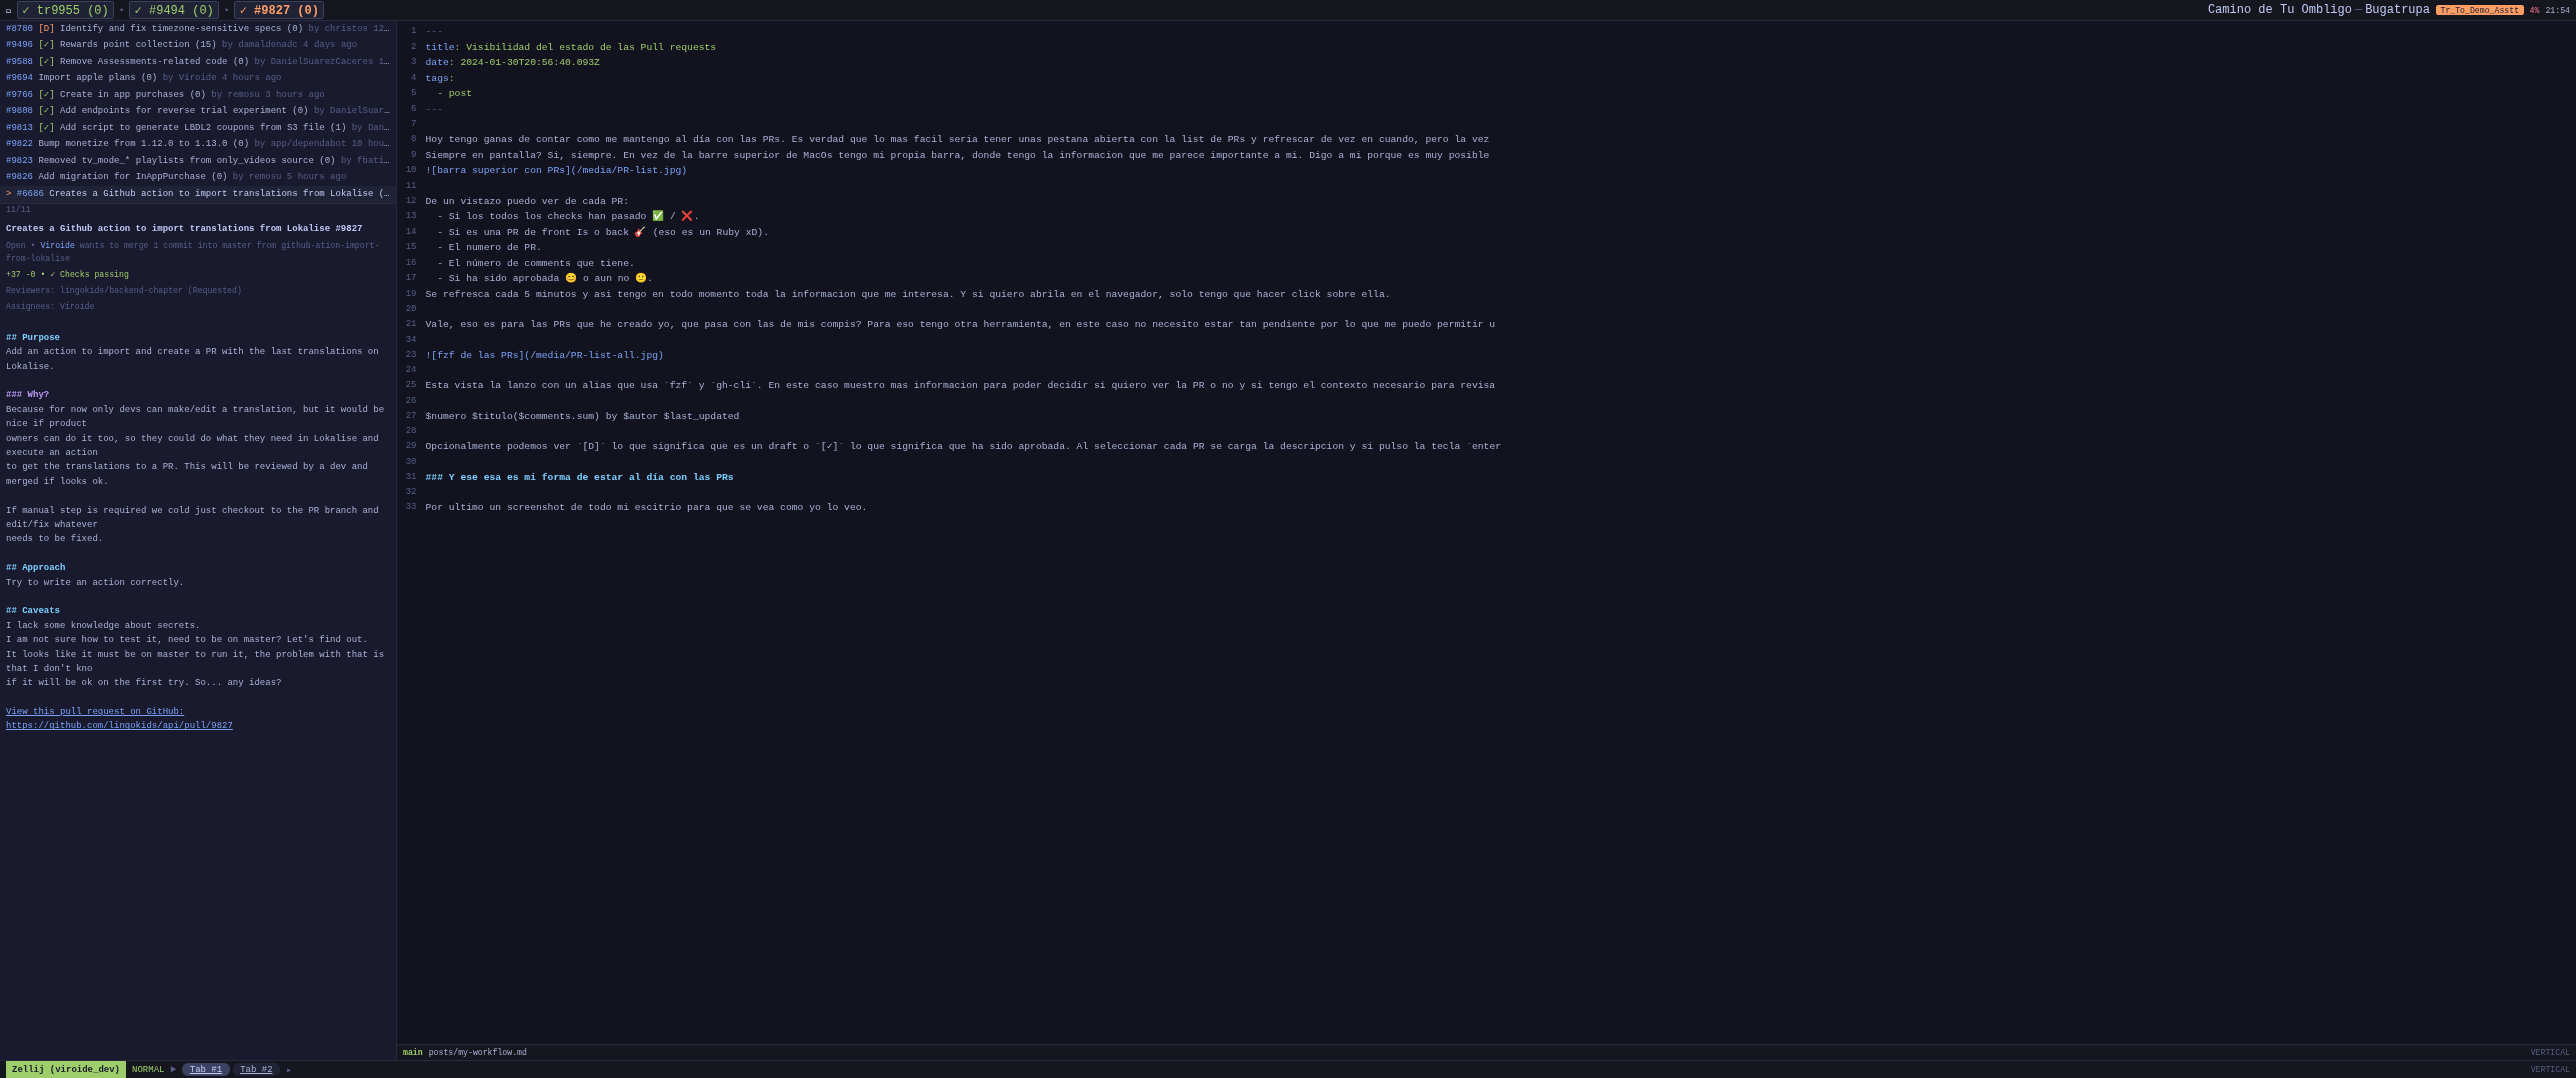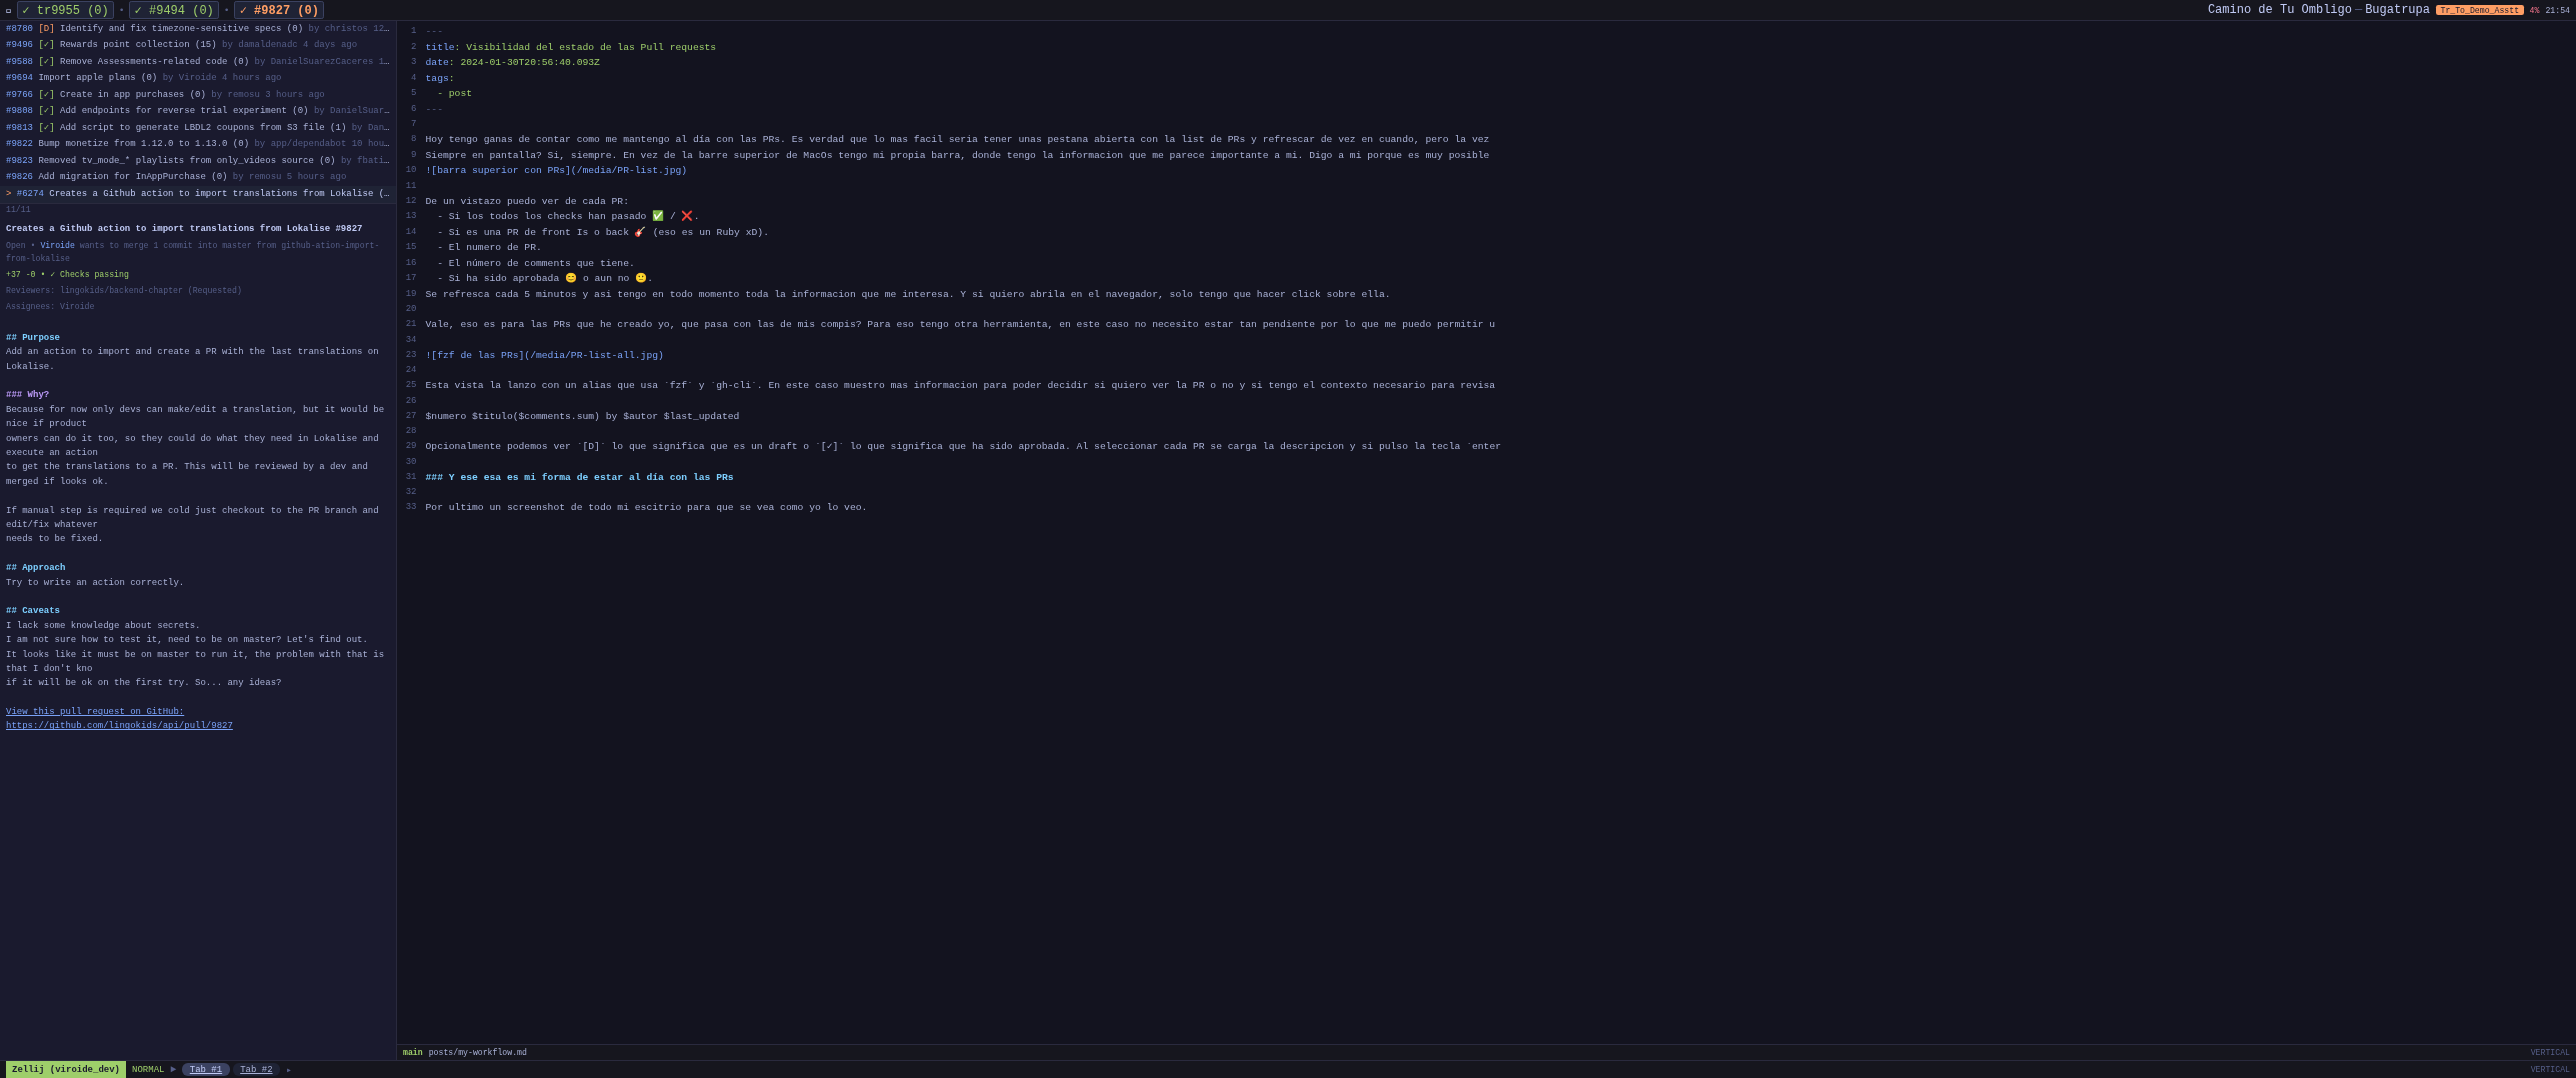--- a/index.html
+++ b/index.html
@@ -333,21 +333,21 @@
     <div class="pr-item"><span style="color:transparent;">  </span><span class="pr-num">#8780</span> <span style="color:#ff9e64;">[D] </span><span>Identify and fix timezone-sensitive specs (0)</span> <span style="color:#565f89;">by christos 12 days ago</span></div>
         <div class="pr-item"><span style="color:transparent;">  </span><span class="pr-num">#9496</span> <span style="color:#9ece6a;">[✓] </span><span>Rewards point collection (15)</span> <span style="color:#565f89;">by damaldenadc 4 days ago</span></div>
         <div class="pr-item"><span style="color:transparent;">  </span><span class="pr-num">#9588</span> <span style="color:#9ece6a;">[✓] </span><span>Remove Assessments-related code (0)</span> <span style="color:#565f89;">by DanielSuarezCaceres 1 month ago</span></div>
         <div class="pr-item"><span style="color:transparent;">  </span><span class="pr-num">#9694</span> <span>Import apple plans (0)</span> <span style="color:#565f89;">by Viroide 4 hours ago</span></div>
         <div class="pr-item"><span style="color:transparent;">  </span><span class="pr-num">#9766</span> <span style="color:#9ece6a;">[✓] </span><span>Create in app purchases (0)</span> <span style="color:#565f89;">by remosu 3 hours ago</span></div>
         <div class="pr-item"><span style="color:transparent;">  </span><span class="pr-num">#9808</span> <span style="color:#9ece6a;">[✓] </span><span>Add endpoints for reverse trial experiment (0)</span> <span style="color:#565f89;">by DanielSuarezCaceres 3 ho...</span></div>
         <div class="pr-item"><span style="color:transparent;">  </span><span class="pr-num">#9813</span> <span style="color:#9ece6a;">[✓] </span><span>Add script to generate LBDL2 coupons from S3 file (1)</span> <span style="color:#565f89;">by DanielSuarezCacere...</span></div>
         <div class="pr-item"><span style="color:transparent;">  </span><span class="pr-num">#9822</span> <span>Bump monetize from 1.12.0 to 1.13.0 (0)</span> <span style="color:#565f89;">by app/dependabot 10 hours ago</span></div>
         <div class="pr-item"><span style="color:transparent;">  </span><span class="pr-num">#9823</span> <span>Removed tv_mode_* playlists from only_videos source (0)</span> <span style="color:#565f89;">by fbatista 4 hours ago</span></div>
         <div class="pr-item"><span style="color:transparent;">  </span><span class="pr-num">#9826</span> <span>Add migration for InAppPurchase (0)</span> <span style="color:#565f89;">by remosu 5 hours ago</span></div>
-        <div class="pr-item selected"><span style="color:#ff9e64;">&gt; </span><span class="pr-num">#6274</span> <span>Creates a Github action to import translations from Lokalise (0)</span> </div>
+        <div class="pr-item selected"><span style="color:#ff9e64;">&gt; </span><span class="pr-num">#6686</span> <span>Creates a Github action to import translations from Lokalise (0)</span> </div>
       </div>
 
     <div class="pr-counter">11/11</div>
 
     <div id="pr-detail"><div class="pr-title">Creates a Github action to import translations from Lokalise #9827</div><div class="pr-meta">Open • <span>Viroide</span> wants to merge 1 commit into master from github-ation-import-from-lokalise</div><div class="pr-meta" style="color:#9ece6a;">+37 -0 • ✓ Checks passing</div><div class="pr-meta">Reviewers: lingokids/backend-chapter (Requested)</div><div class="pr-meta">Assignees: Viroide</div><br><div class="pr-section-heading">## Purpose</div><div>Add an action to import and create a PR with the last translations on Lokalise.</div><br><div class="pr-subheading">### Why?</div><div>Because for now only devs can make/edit a translation, but it would be nice if product</div><div>owners can do it too, so they could do what they need in Lokalise and execute an action</div><div>to get the translations to a PR. This will be reviewed by a dev and merged if looks ok.</div><br><div>If manual step is required we cold just checkout to the PR branch and edit/fix whatever</div><div>needs to be fixed.</div><br><div class="pr-section-heading">## Approach</div><div>Try to write an action correctly.</div><br><div class="pr-section-heading">## Caveats</div><div>I lack some knowledge about secrets.</div><div>I am not sure how to test it, need to be on master? Let's find out.</div><div>It looks like it must be on master to run it, the problem with that is that I don't kno</div><div>if it will be ok on the first try. So... any ideas?</div><br><div class="pr-link">View this pull request on GitHub: https://github.com/lingokids/api/pull/9827</div></div>
 
   </div>
 
   <div id="right-pane">
     <div id="editor-content">

